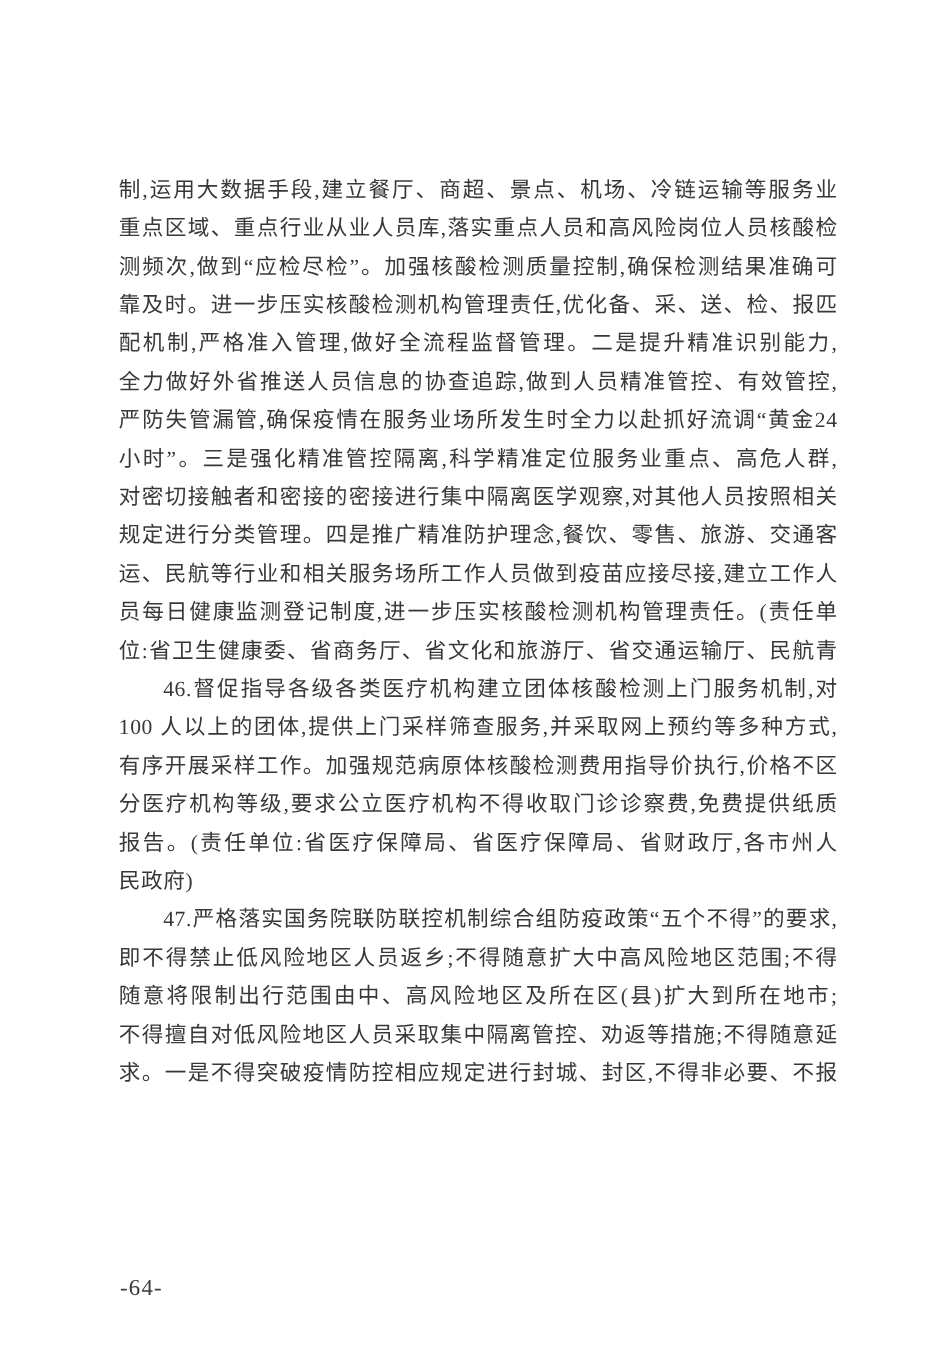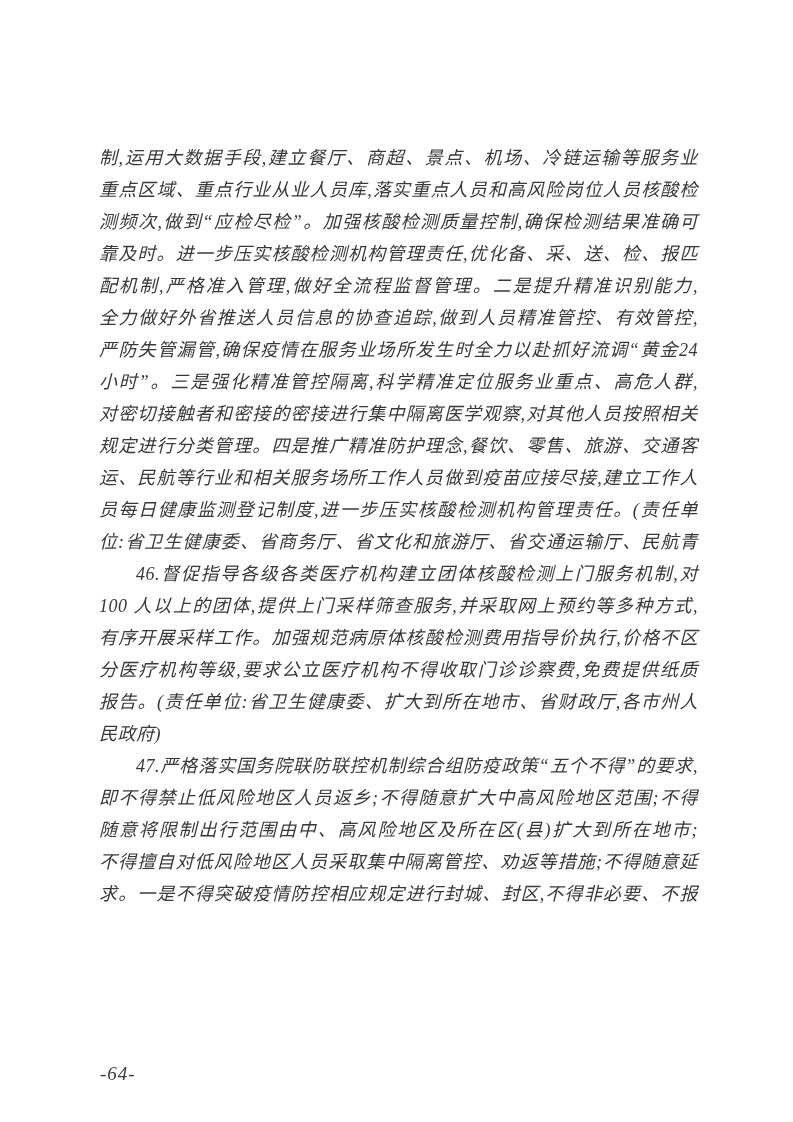--- a/index.html
+++ b/index.html
@@ -1,15 +1,15 @@
 <!DOCTYPE html>
 <html lang="zh-CN"><head>
 <meta charset="utf-8">
 <style>
-  * { margin: 0; padding: 0; box-sizing: border-box; font-style: italic; }
+  * { margin: 0; padding: 0; box-sizing: border-box; }
 
   html, body {
     width: 793px;
     height: 1122px;
     background: #ffffff;
     overflow: hidden;
   }
 
   .page {
     position: relative;
@@ -84,21 +84,21 @@
       <span class="line">运、民航等行业和相关服务场所工作人员做到疫苗应接尽接,建立工作人</span>
       <span class="line">员每日健康监测登记制度,进一步压实核酸检测机构管理责任。(责任单</span>
       <span class="line">位:省卫生健康委、省商务厅、省文化和旅游厅、省交通运输厅、民航青</span>
     </div>
 
     <div class="para">
       <span class="line indent">46.督促指导各级各类医疗机构建立团体核酸检测上门服务机制,对</span>
       <span class="line">100 人以上的团体,提供上门采样筛查服务,并采取网上预约等多种方式,</span>
       <span class="line">有序开展采样工作。加强规范病原体核酸检测费用指导价执行,价格不区</span>
       <span class="line">分医疗机构等级,要求公立医疗机构不得收取门诊诊察费,免费提供纸质</span>
-      <span class="line">报告。(责任单位:省卫生健康委、扩大到所在地市、省财政厅,各市州人</span>
+      <span class="line">报告。(责任单位:省医疗保障局、省医疗保障局、省财政厅,各市州人</span>
       <span class="line last">民政府)</span>
     </div>
 
     <div class="para">
       <span class="line indent">47.严格落实国务院联防联控机制综合组防疫政策“五个不得”的要求,</span>
       <span class="line">即不得禁止低风险地区人员返乡;不得随意扩大中高风险地区范围;不得</span>
       <span class="line">随意将限制出行范围由中、高风险地区及所在区(县)扩大到所在地市;</span>
       <span class="line">不得擅自对低风险地区人员采取集中隔离管控、劝返等措施;不得随意延</span>
       <span class="line">求。一是不得突破疫情防控相应规定进行封城、封区,不得非必要、不报</span>
     </div>

